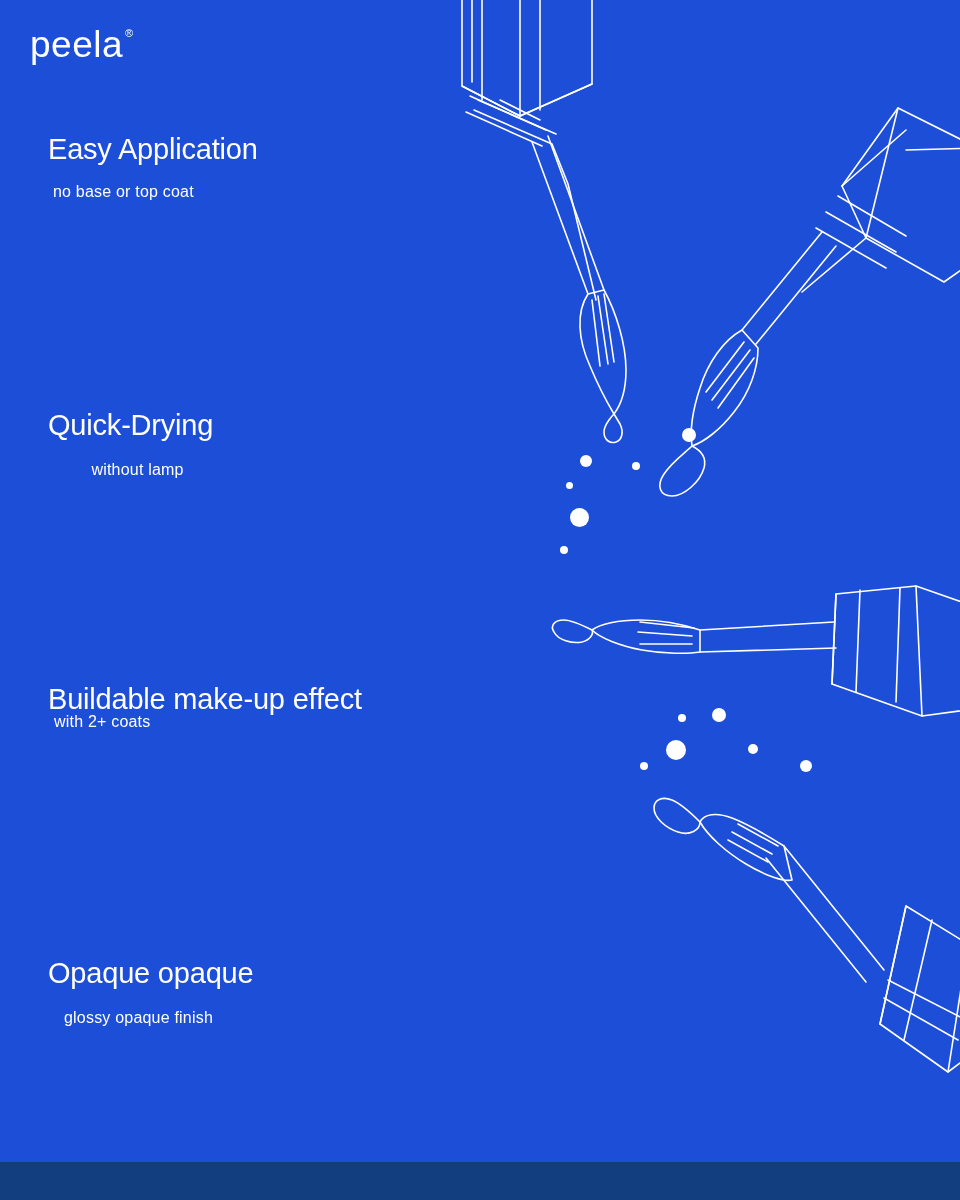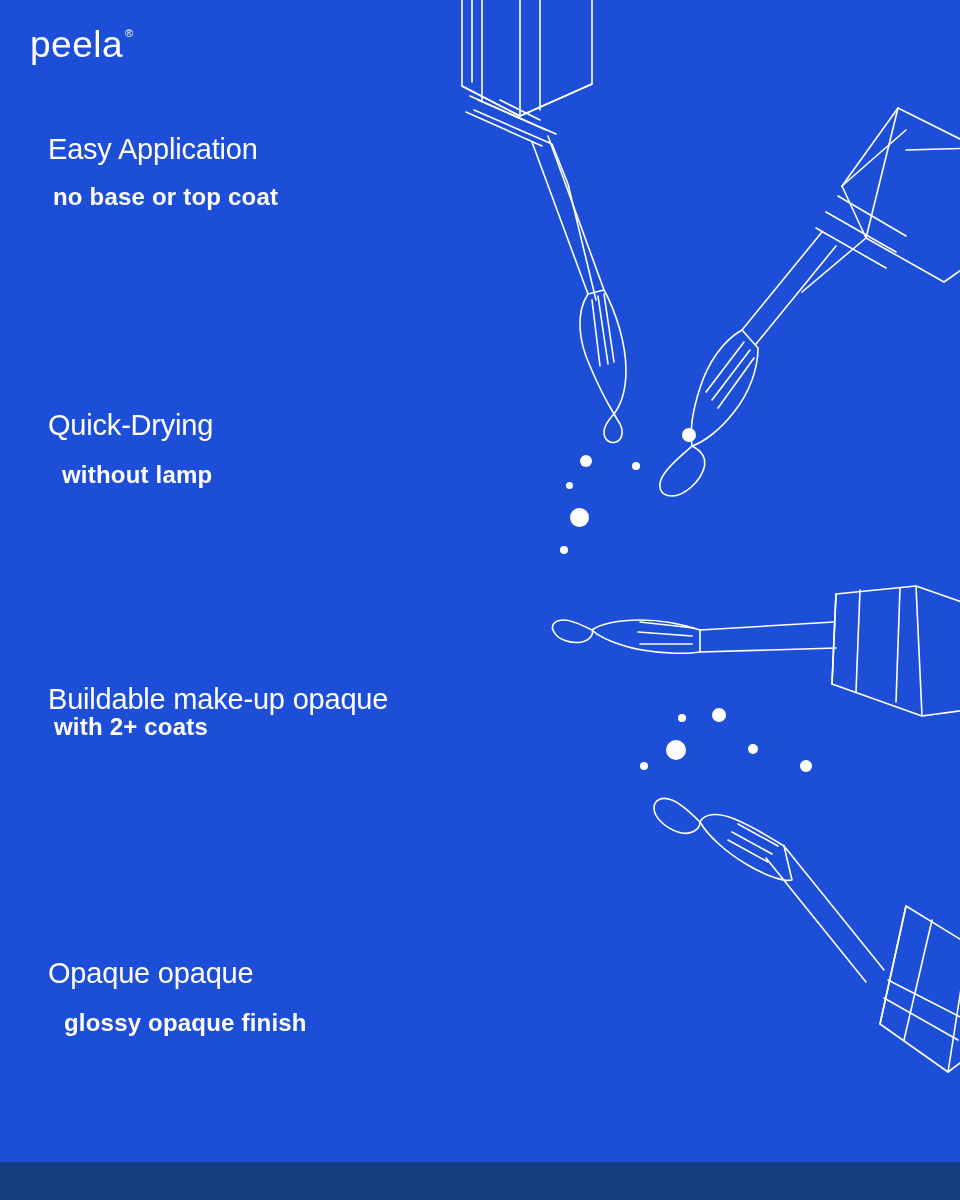--- a/index.html
+++ b/index.html
@@ -62,29 +62,29 @@
   .feature-title {
     color: #ffffff;
     font-weight: 400;
     font-size: 29px;
     line-height: 1.05;
     letter-spacing: -0.2px;
     white-space: nowrap;
   }
   .feature-sub {
     color: #ffffff;
-    font-weight: bold;
-    font-size: 24px;
+    font-weight: normal;
+    font-size: 16px;
     line-height: 1.05;
     letter-spacing: 0.2px;
     white-space: nowrap;
   }
   .f1 { top: 134px; }
   .f1 .feature-sub { margin-top: 20px; margin-left: 5px; }
-  .f2 { top: 410px; }
+  .f2 { top: 410px; text-align: center; }
   .f2 .feature-sub { margin-top: 22px; margin-left: 14px; }
   .f3 { top: 684px; }
   .f3 .feature-sub { margin-left: 6px; }
   .f4 { top: 958px; }
   .f4 .feature-sub { margin-top: 22px; margin-left: 16px; }
 
   .dot {
     position: absolute;
     background: #ffffff;
     border-radius: 50%;
@@ -203,21 +203,21 @@
       <div class="feature-title">Easy Application</div>
       <div class="feature-sub">no base or top coat</div>
     </div>
 
     <div class="feature f2">
       <div class="feature-title">Quick-Drying</div>
       <div class="feature-sub">without lamp</div>
     </div>
 
     <div class="feature f3">
-      <div class="feature-title">Buildable make-up opaque</div>
+      <div class="feature-title">Buildable make-up effect</div>
       <div class="feature-sub">with 2+ coats</div>
     </div>
 
     <div class="feature f4">
       <div class="feature-title">Opaque opaque</div>
       <div class="feature-sub">glossy opaque finish</div>
     </div>
 
   </div>
 

